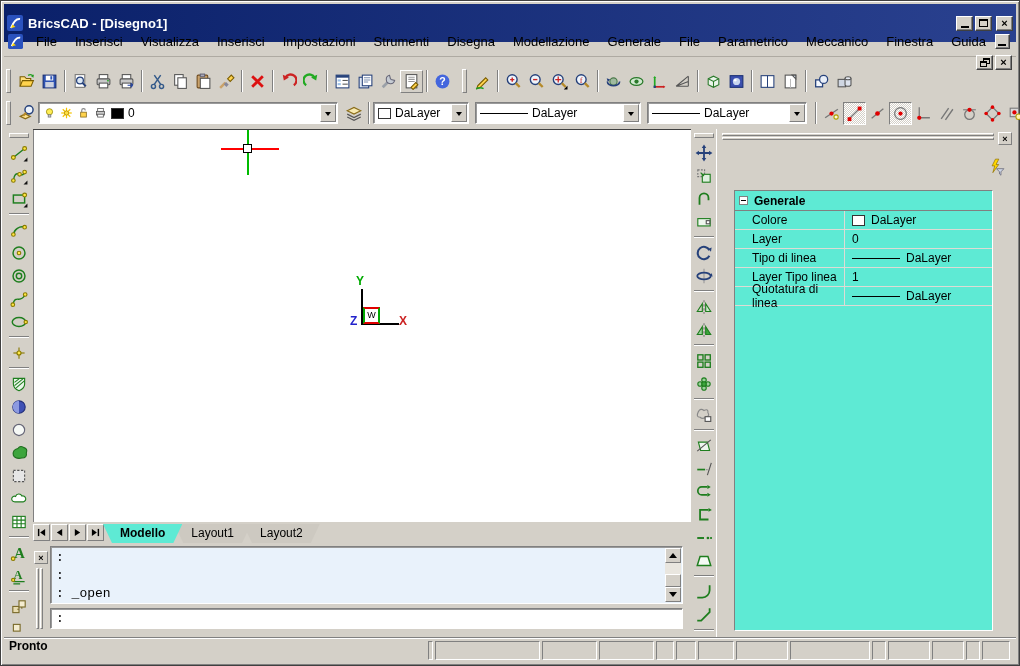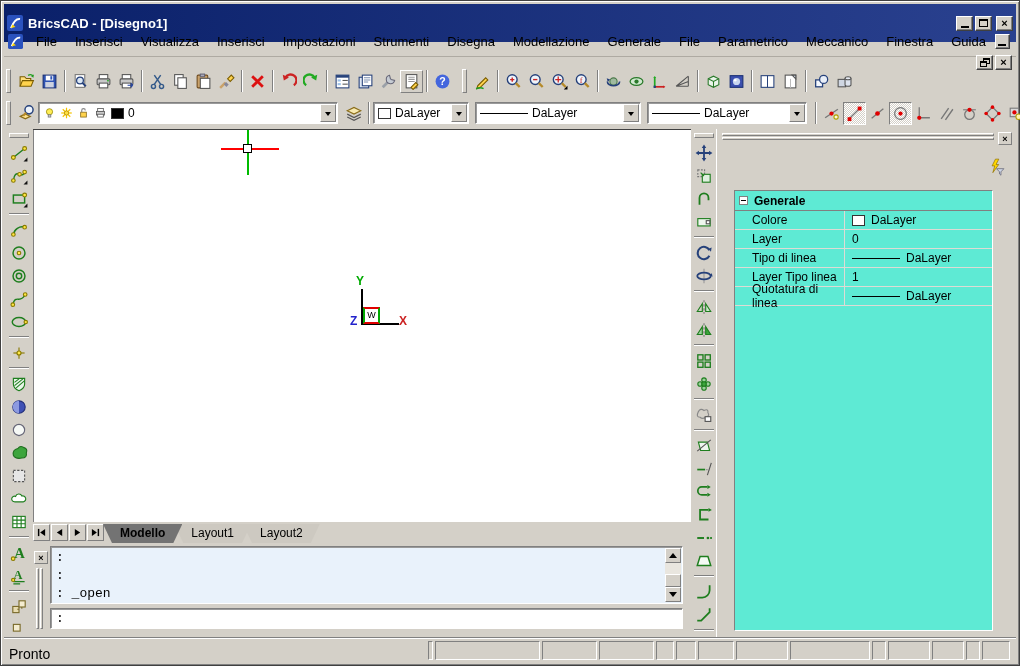--- a/index.html
+++ b/index.html
@@ -77,21 +77,21 @@
     font-size:9px;font-weight:normal;text-align:center;line-height:12px;}
   
   .tabbar{position:absolute;left:0;right:0;top:393px;height:22px;display:flex;align-items:flex-start;
     padding-top:2px;box-sizing:border-box;background:#d4d0c8;}
   .navbtn{width:17px;height:17px;background:#d4d0c8;border:1px solid;border-color:#fff #808080 #808080 #fff;
     display:flex;align-items:center;justify-content:center;margin-right:1px;flex:none;box-sizing:border-box;}
   .tabs{display:flex;margin-left:6px;}
   .tab{height:19px;line-height:19px;padding:0 17px;background:#cdc9c1;font-size:12px;
     clip-path:polygon(0 0,100% 0,calc(100% - 9px) 100%,9px 100%);margin-left:-8px;
     filter:drop-shadow(0 1px 0 #707070);white-space:nowrap;}
-  .tab.active{background:#737373;font-weight:bold;z-index:2;position:relative;}
+  .tab.active{background:#5eead4;font-weight:bold;z-index:2;position:relative;}
   
   .cmd{position:absolute;left:0;right:0;top:415px;bottom:0;}
   .cmd-close{position:absolute;left:1px;top:7px;width:14px;height:13px;background:#d4d0c8;
     border:1px solid;border-color:#fff #808080 #808080 #fff;font-size:9px;font-weight:bold;
     display:flex;align-items:center;justify-content:center;box-sizing:border-box;}
   .cmd-grip{position:absolute;left:3px;top:24px;bottom:10px;width:9px;display:flex;gap:1px;}
   .cmd-grip i{display:block;width:3px;border:1px solid;border-color:#fff #808080 #808080 #fff;box-sizing:border-box;}
   .cmd-hist{position:absolute;left:17px;right:8px;top:2px;height:58px;background:#e9f2fb;
     border:1px solid;border-color:#808080 #fff #fff #808080;box-shadow:inset 1px 1px 0 #9a9a9a;
     font-family:"Liberation Mono",monospace;font-size:13px;padding:2px 20px 0 5px;box-sizing:border-box;}
@@ -121,21 +121,21 @@
     border:1px solid;border-color:#808080 #fff #fff #808080;box-sizing:border-box;overflow:hidden;}
   .pg-head{height:19px;display:flex;align-items:center;font-weight:bold;font-size:12px;
     padding-left:4px;gap:6px;border-bottom:1px solid #808080;}
   .pg-row{height:18px;display:flex;align-items:stretch;font-size:12px;border-bottom:1px solid #dedbd4;}
   .pg-label{width:110px;padding-left:17px;border-right:1px solid #dedbd4;display:flex;align-items:center;box-sizing:border-box;}
   .pg-value{flex:1;padding-left:7px;display:flex;align-items:center;gap:6px;}
   .minusbox{width:9px;height:9px;border:1px solid #808080;background:#fff;position:relative;flex:none;box-sizing:border-box;}
   .minusbox b{position:absolute;left:1px;right:1px;top:3px;height:1px;background:#000;}
   
   .statusbar{position:absolute;left:3px;right:3px;bottom:3px;height:23px;
-    box-shadow:0 -1px 0 #fff, 0 -2px 0 #808080;display:flex;align-items:flex-end;font-size:14px;}
+    box-shadow:0 -1px 0 #fff, 0 -2px 0 #808080;display:flex;align-items:flex-start;font-size:12px;font-weight:bold;}
   .status-msg{padding-left:5px;}
   .cells{position:absolute;left:424px;right:4px;top:2px;bottom:2px;display:flex;gap:2px;align-items:center;}
   .cell{height:19px;border:1px solid;border-color:#808080 #fff #fff #808080;box-sizing:border-box;flex:none;}
   svg{display:block;flex:none;}
 </style>
 </head>
 <body>
 
 <div class="app">
 

